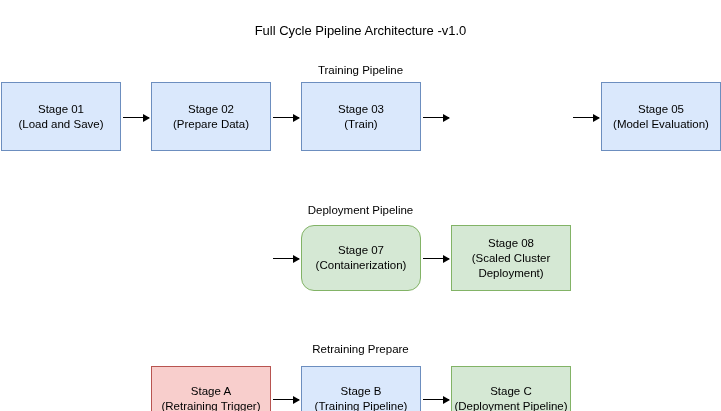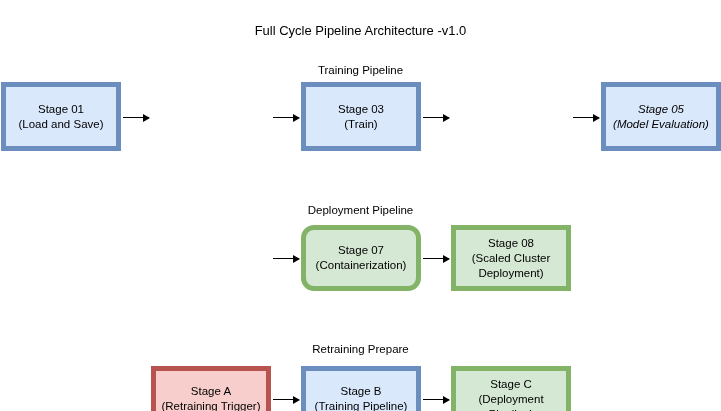--- a/index.html
+++ b/index.html
@@ -41,21 +41,21 @@
     white-space: nowrap;
     text-align: center;
   }
   .hdr-training  { left: 0;   top: 44px;  width: 721px; }
   .hdr-deploy    { left: 0;   top: 184px; width: 721px; }
   .hdr-retrain   { left: 0;   top: 323px; width: 721px; }
 
   .node {
     position: absolute;
     box-sizing: border-box;
-    border: 5px solid #3b82f6;
+    border: 1px solid #3b82f6;
     display: flex;
     align-items: center;
     justify-content: center;
     text-align: center;
     font-size: 11.5px;
     line-height: 15px;
     color: #000000;
     white-space: pre-line;
   }
   .node-blue  { background: #dae8fc; border-color: #6c8ebf; }
@@ -84,29 +84,31 @@
 <div id="diagram-canvas">
 
   <div class="page-title">Full Cycle Pipeline Architecture -v1.0</div>
 
   <div class="section-header hdr-training">Training Pipeline</div>
 
   <div class="node node-blue" style="left:1px; top:63px; width:120px; height:69px;">Stage 01
 (Load and Save)</div>
   <div class="arrow" style="left:123px; top:98px; width:26px;"></div>
 
+  <div class="node node-blue" style="left:151px; top:63px; width:120px; height:69px;">Stage 02
+(Prepare Data)</div>
   <div class="arrow" style="left:273px; top:98px; width:26px;"></div>
 
   <div class="node node-blue" style="left:301px; top:63px; width:120px; height:69px;">Stage 03
 (Train)</div>
   <div class="arrow" style="left:423px; top:98px; width:26px;"></div>
 
   <div class="arrow" style="left:573px; top:98px; width:26px;"></div>
 
-  <div class="node node-blue" style="left:601px; top:63px; width:120px; height:69px;font-style:italic;">Stage 05
+  <div class="node node-blue" style="left:601px; top:63px; width:120px; height:69px;">Stage 05
 (Model Evaluation)</div>
 
   <div class="section-header hdr-deploy">Deployment Pipeline</div>
 
   <div class="arrow" style="left:273px; top:239px; width:26px;"></div>
 
   <div class="node node-green" style="left:301px; top:206px; width:120px; height:66px;border-radius:13px;">Stage 07
 (Containerization)</div>
   <div class="arrow" style="left:423px; top:239px; width:26px;"></div>
 

